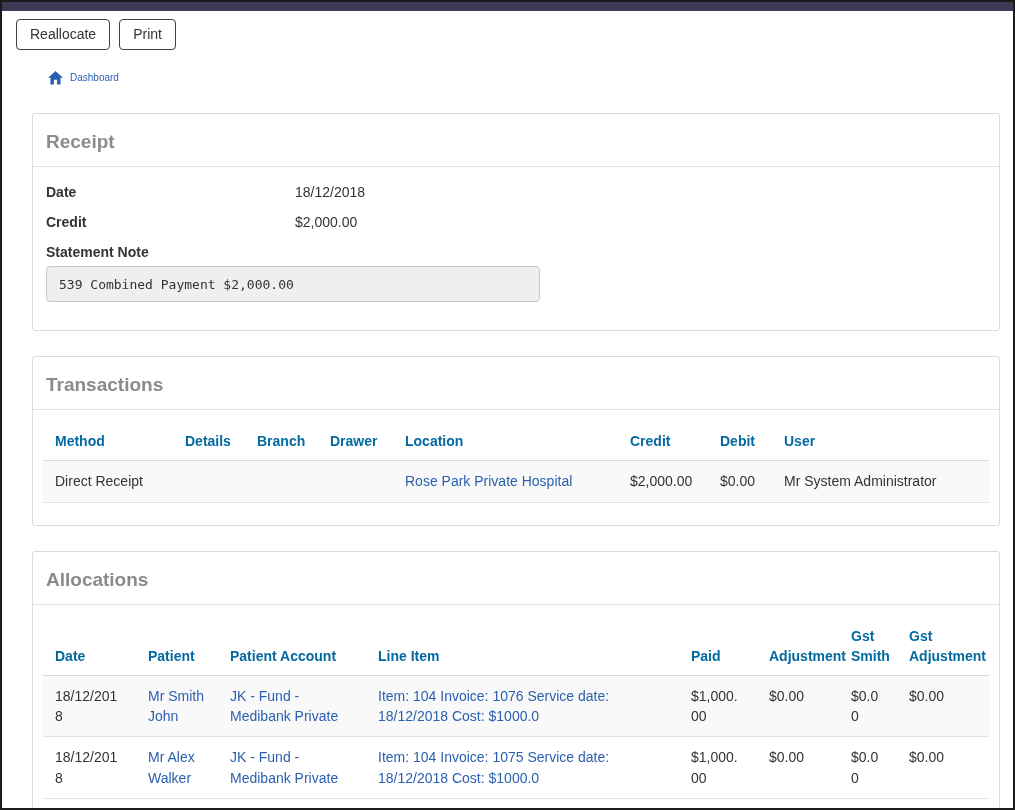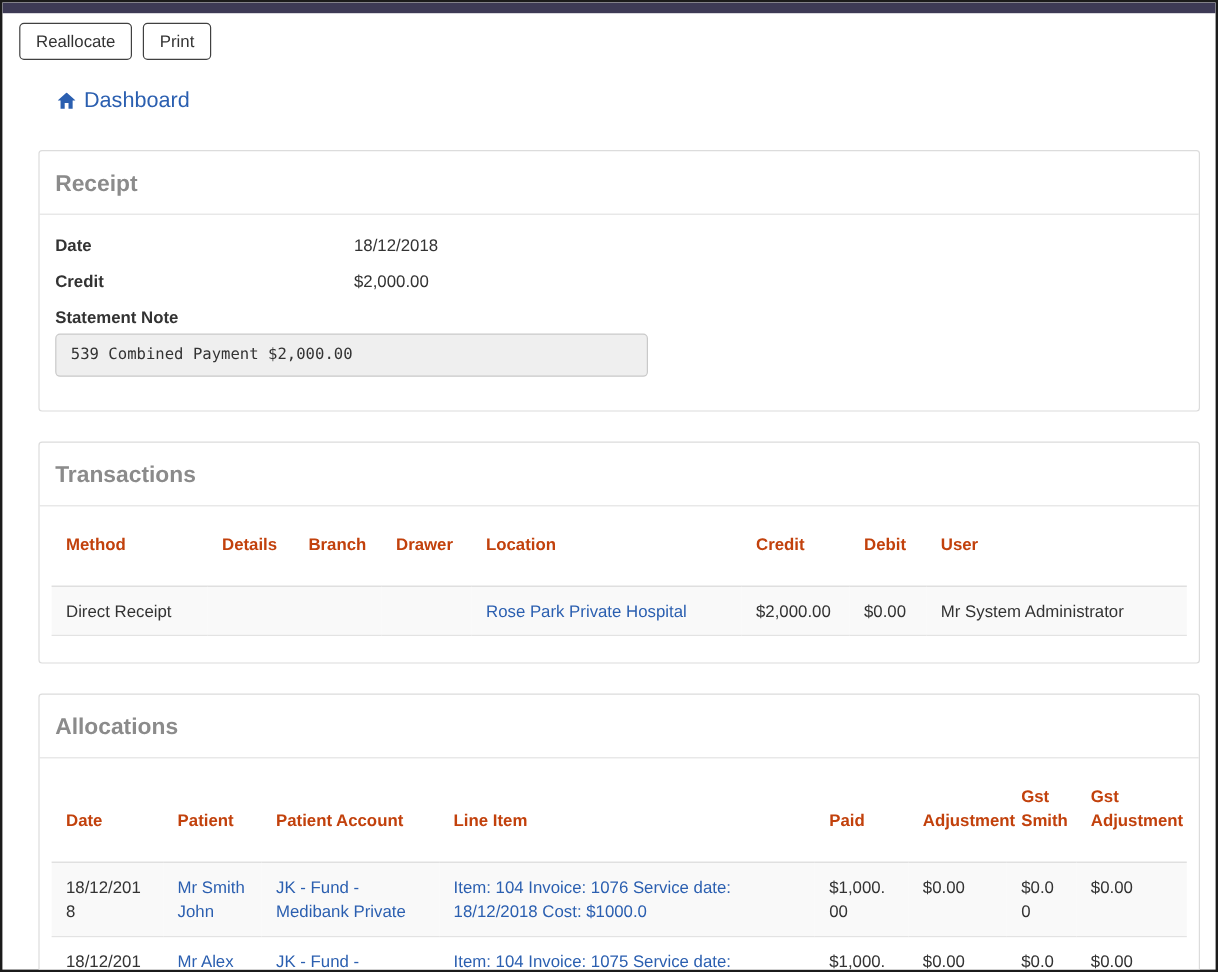--- a/index.html
+++ b/index.html
@@ -36,21 +36,21 @@
     color: #333;
     font-family: inherit;
     cursor: pointer;
     line-height: 1.2;
   }
   .breadcrumb {
     margin: 21px 0 0 46px;
     display: flex;
     align-items: center;
     gap: 7px;
-    font-size: 18px;
+    font-size: 10px;
   }
   .link {
     color: #2b5fb0;
     text-decoration: none;
     cursor: pointer;
   }
   .card {
     margin: 0 13px 25px 30px;
     border: 1px solid #dcdcdc;
     border-radius: 3px;
@@ -98,25 +98,25 @@
 
   
   table {
     width: 100%;
     border-collapse: collapse;
     font-size: 14px;
     table-layout: fixed;
   }
   th {
     text-align: left;
-    padding: 12px 12px 24px;
+    padding: 12px 12px 8px;
     border-bottom: 1px solid #d9d9d9;
     vertical-align: bottom;
     font-weight: bold;
-    color: #c2410c;
+    color: #0369a1;
   }
   td {
     padding: 10px 12px;
     border-bottom: 1px solid #e3e3e3;
     vertical-align: top;
     line-height: 1.45;
     word-wrap: break-word;
   }
   tbody tr:nth-child(odd) { background: #f9f9f9; }
 </style>

